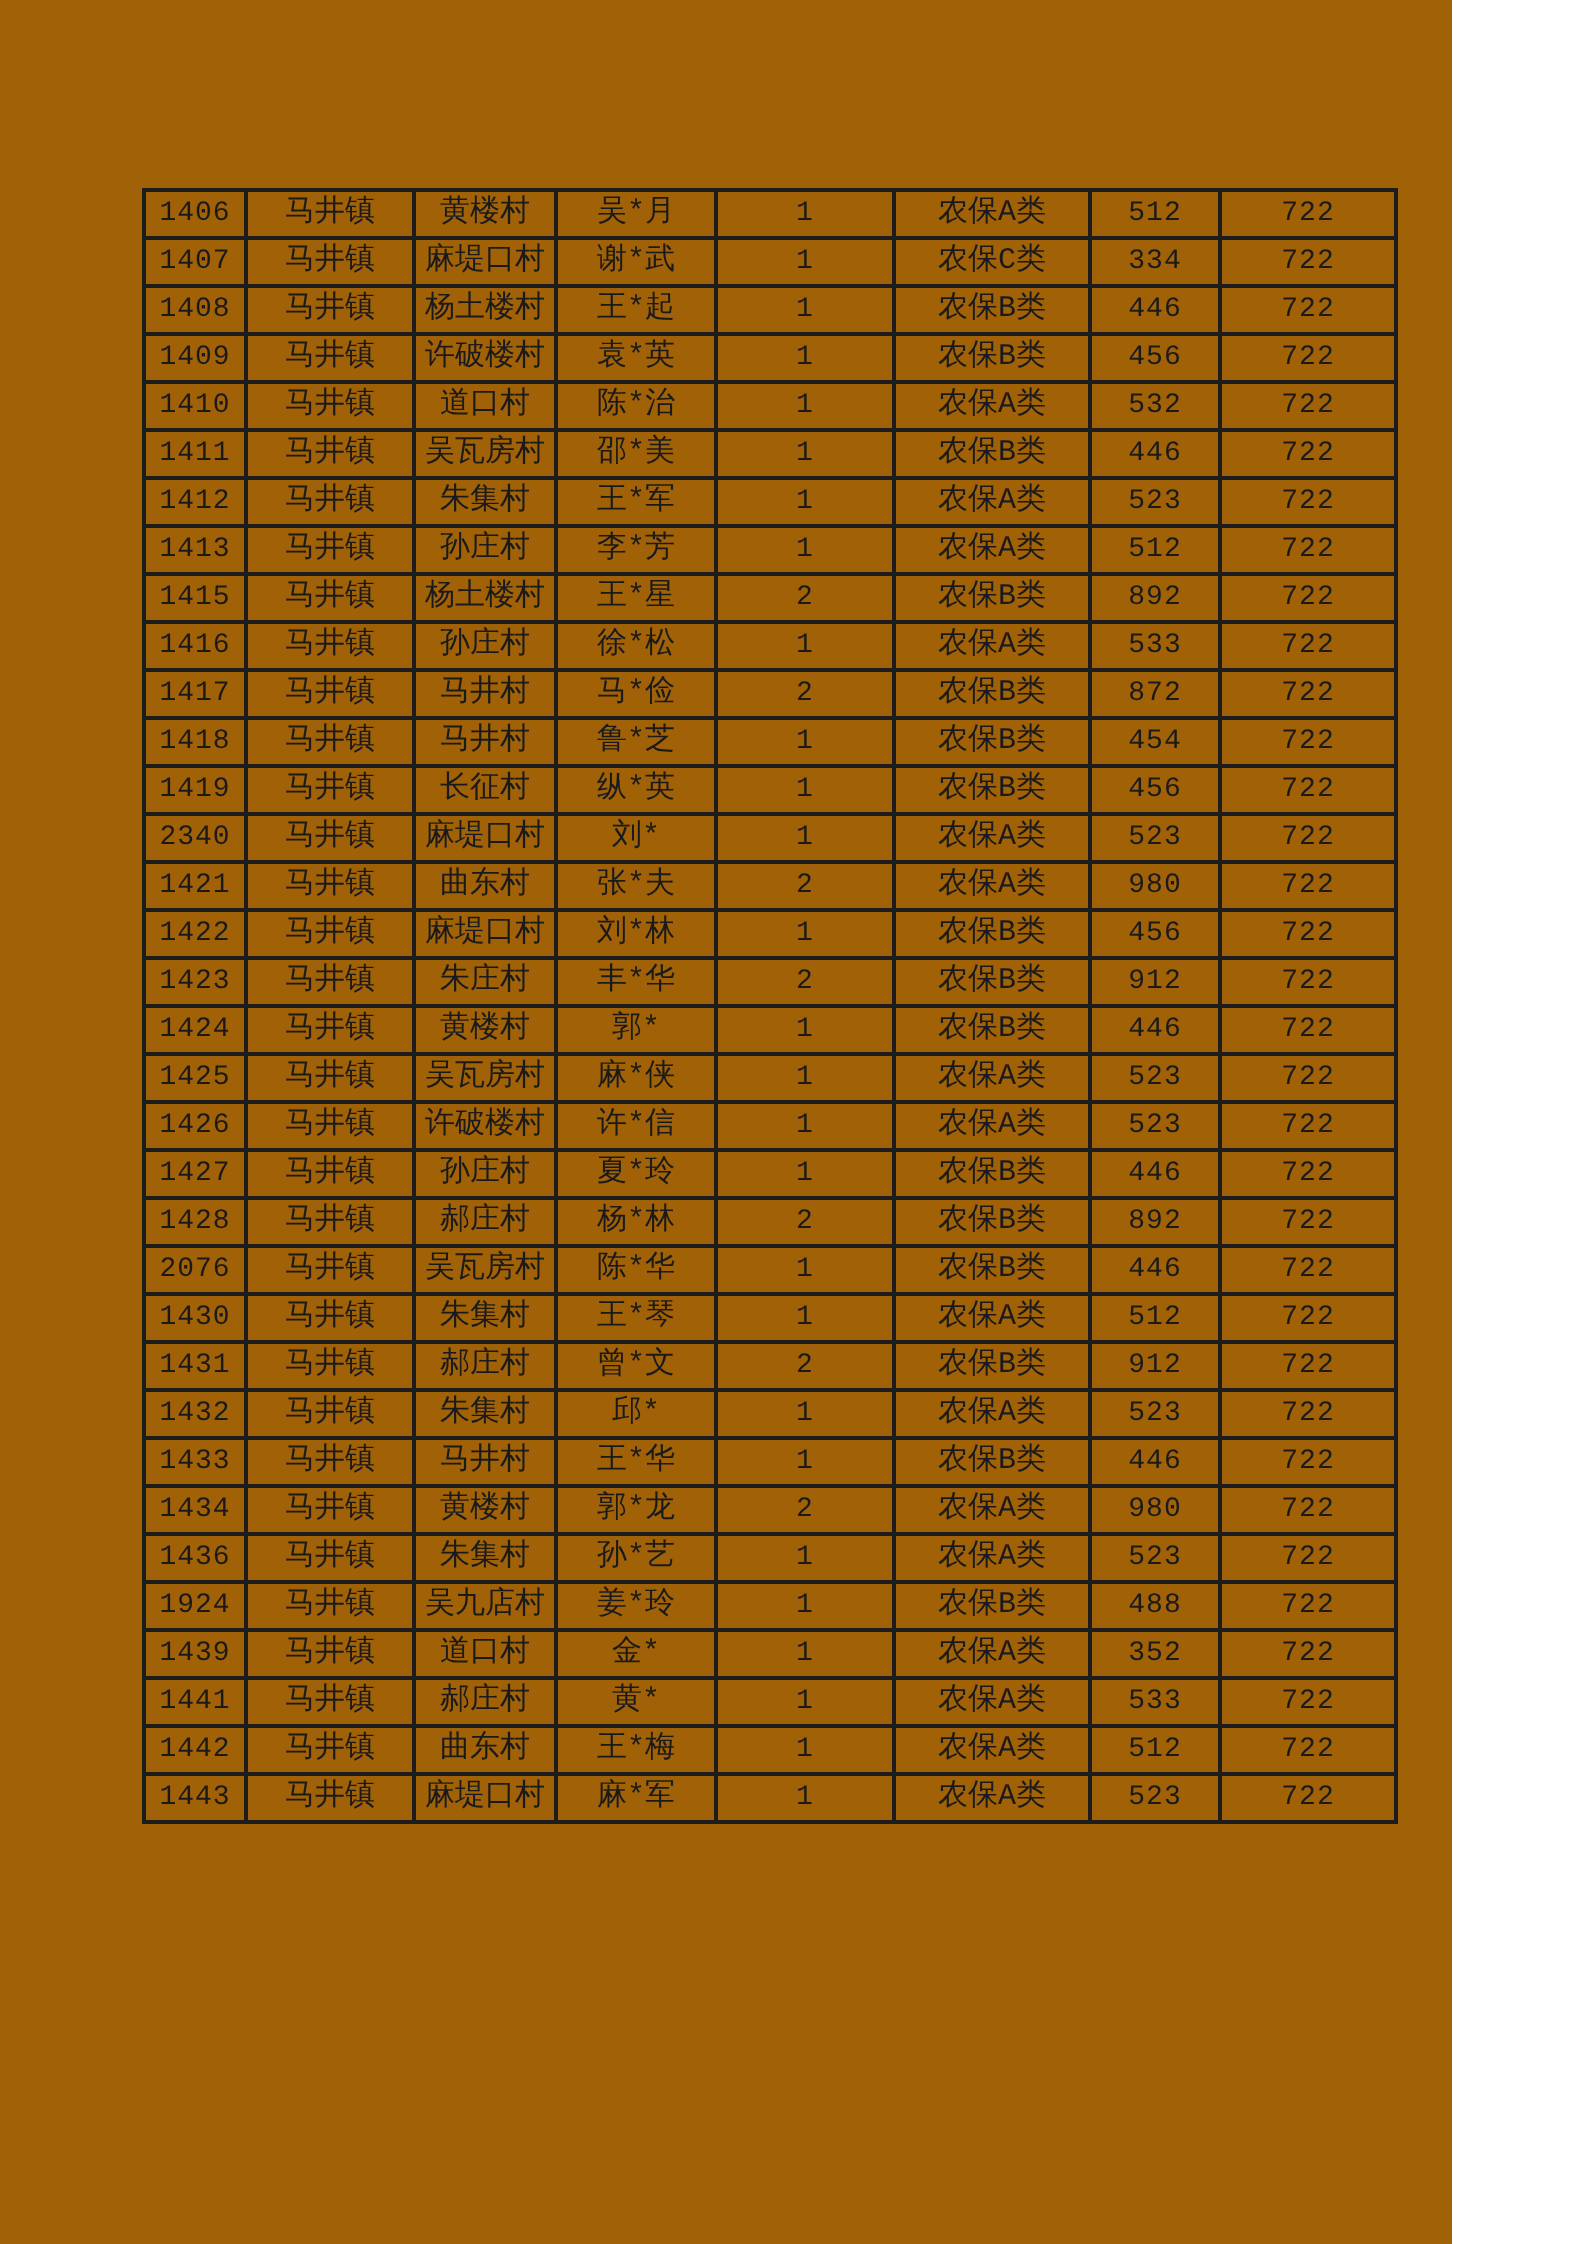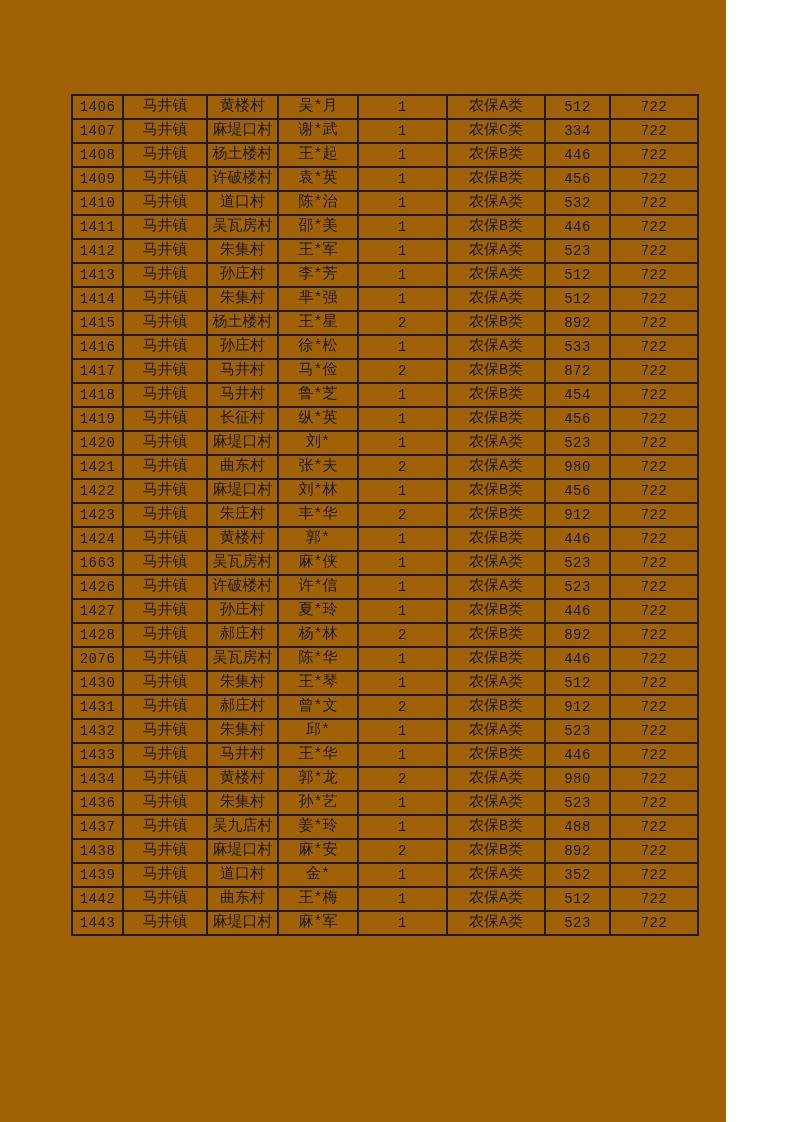--- a/index.html
+++ b/index.html
@@ -134,30 +134,20 @@
           <td class="num">1413</td>
           <td>马井镇</td>
           <td>孙庄村</td>
           <td>李*芳</td>
           <td class="num">1</td>
           <td>农保A类</td>
           <td class="num">512</td>
           <td class="num">722</td>
         </tr>
         <tr>
-          <td class="num">1414</td>
-          <td>马井镇</td>
-          <td>朱集村</td>
-          <td>芈*强</td>
-          <td class="num">1</td>
-          <td>农保A类</td>
-          <td class="num">512</td>
-          <td class="num">722</td>
-        </tr>
-        <tr>
           <td class="num">1415</td>
           <td>马井镇</td>
           <td>杨土楼村</td>
           <td>王*星</td>
           <td class="num">2</td>
           <td>农保B类</td>
           <td class="num">892</td>
           <td class="num">722</td>
         </tr>
         <tr>
@@ -194,21 +184,21 @@
           <td class="num">1419</td>
           <td>马井镇</td>
           <td>长征村</td>
           <td>纵*英</td>
           <td class="num">1</td>
           <td>农保B类</td>
           <td class="num">456</td>
           <td class="num">722</td>
         </tr>
         <tr>
-          <td class="num">1420</td>
+          <td class="num">2340</td>
           <td>马井镇</td>
           <td>麻堤口村</td>
           <td>刘*</td>
           <td class="num">1</td>
           <td>农保A类</td>
           <td class="num">523</td>
           <td class="num">722</td>
         </tr>
         <tr>
           <td class="num">1421</td>
@@ -244,21 +234,21 @@
           <td class="num">1424</td>
           <td>马井镇</td>
           <td>黄楼村</td>
           <td>郭*</td>
           <td class="num">1</td>
           <td>农保B类</td>
           <td class="num">446</td>
           <td class="num">722</td>
         </tr>
         <tr>
-          <td class="num">1663</td>
+          <td class="num">1425</td>
           <td>马井镇</td>
           <td>吴瓦房村</td>
           <td>麻*侠</td>
           <td class="num">1</td>
           <td>农保A类</td>
           <td class="num">523</td>
           <td class="num">722</td>
         </tr>
         <tr>
           <td class="num">1426</td>
@@ -354,47 +344,47 @@
           <td class="num">1436</td>
           <td>马井镇</td>
           <td>朱集村</td>
           <td>孙*艺</td>
           <td class="num">1</td>
           <td>农保A类</td>
           <td class="num">523</td>
           <td class="num">722</td>
         </tr>
         <tr>
-          <td class="num">1437</td>
+          <td class="num">1924</td>
           <td>马井镇</td>
           <td>吴九店村</td>
           <td>姜*玲</td>
           <td class="num">1</td>
           <td>农保B类</td>
           <td class="num">488</td>
           <td class="num">722</td>
         </tr>
         <tr>
-          <td class="num">1438</td>
-          <td>马井镇</td>
-          <td>麻堤口村</td>
-          <td>麻*安</td>
-          <td class="num">2</td>
-          <td>农保B类</td>
-          <td class="num">892</td>
-          <td class="num">722</td>
-        </tr>
-        <tr>
           <td class="num">1439</td>
           <td>马井镇</td>
           <td>道口村</td>
           <td>金*</td>
           <td class="num">1</td>
           <td>农保A类</td>
           <td class="num">352</td>
+          <td class="num">722</td>
+        </tr>
+        <tr>
+          <td class="num">1441</td>
+          <td>马井镇</td>
+          <td>郝庄村</td>
+          <td>黄*</td>
+          <td class="num">1</td>
+          <td>农保A类</td>
+          <td class="num">533</td>
           <td class="num">722</td>
         </tr>
         <tr>
           <td class="num">1442</td>
           <td>马井镇</td>
           <td>曲东村</td>
           <td>王*梅</td>
           <td class="num">1</td>
           <td>农保A类</td>
           <td class="num">512</td>

